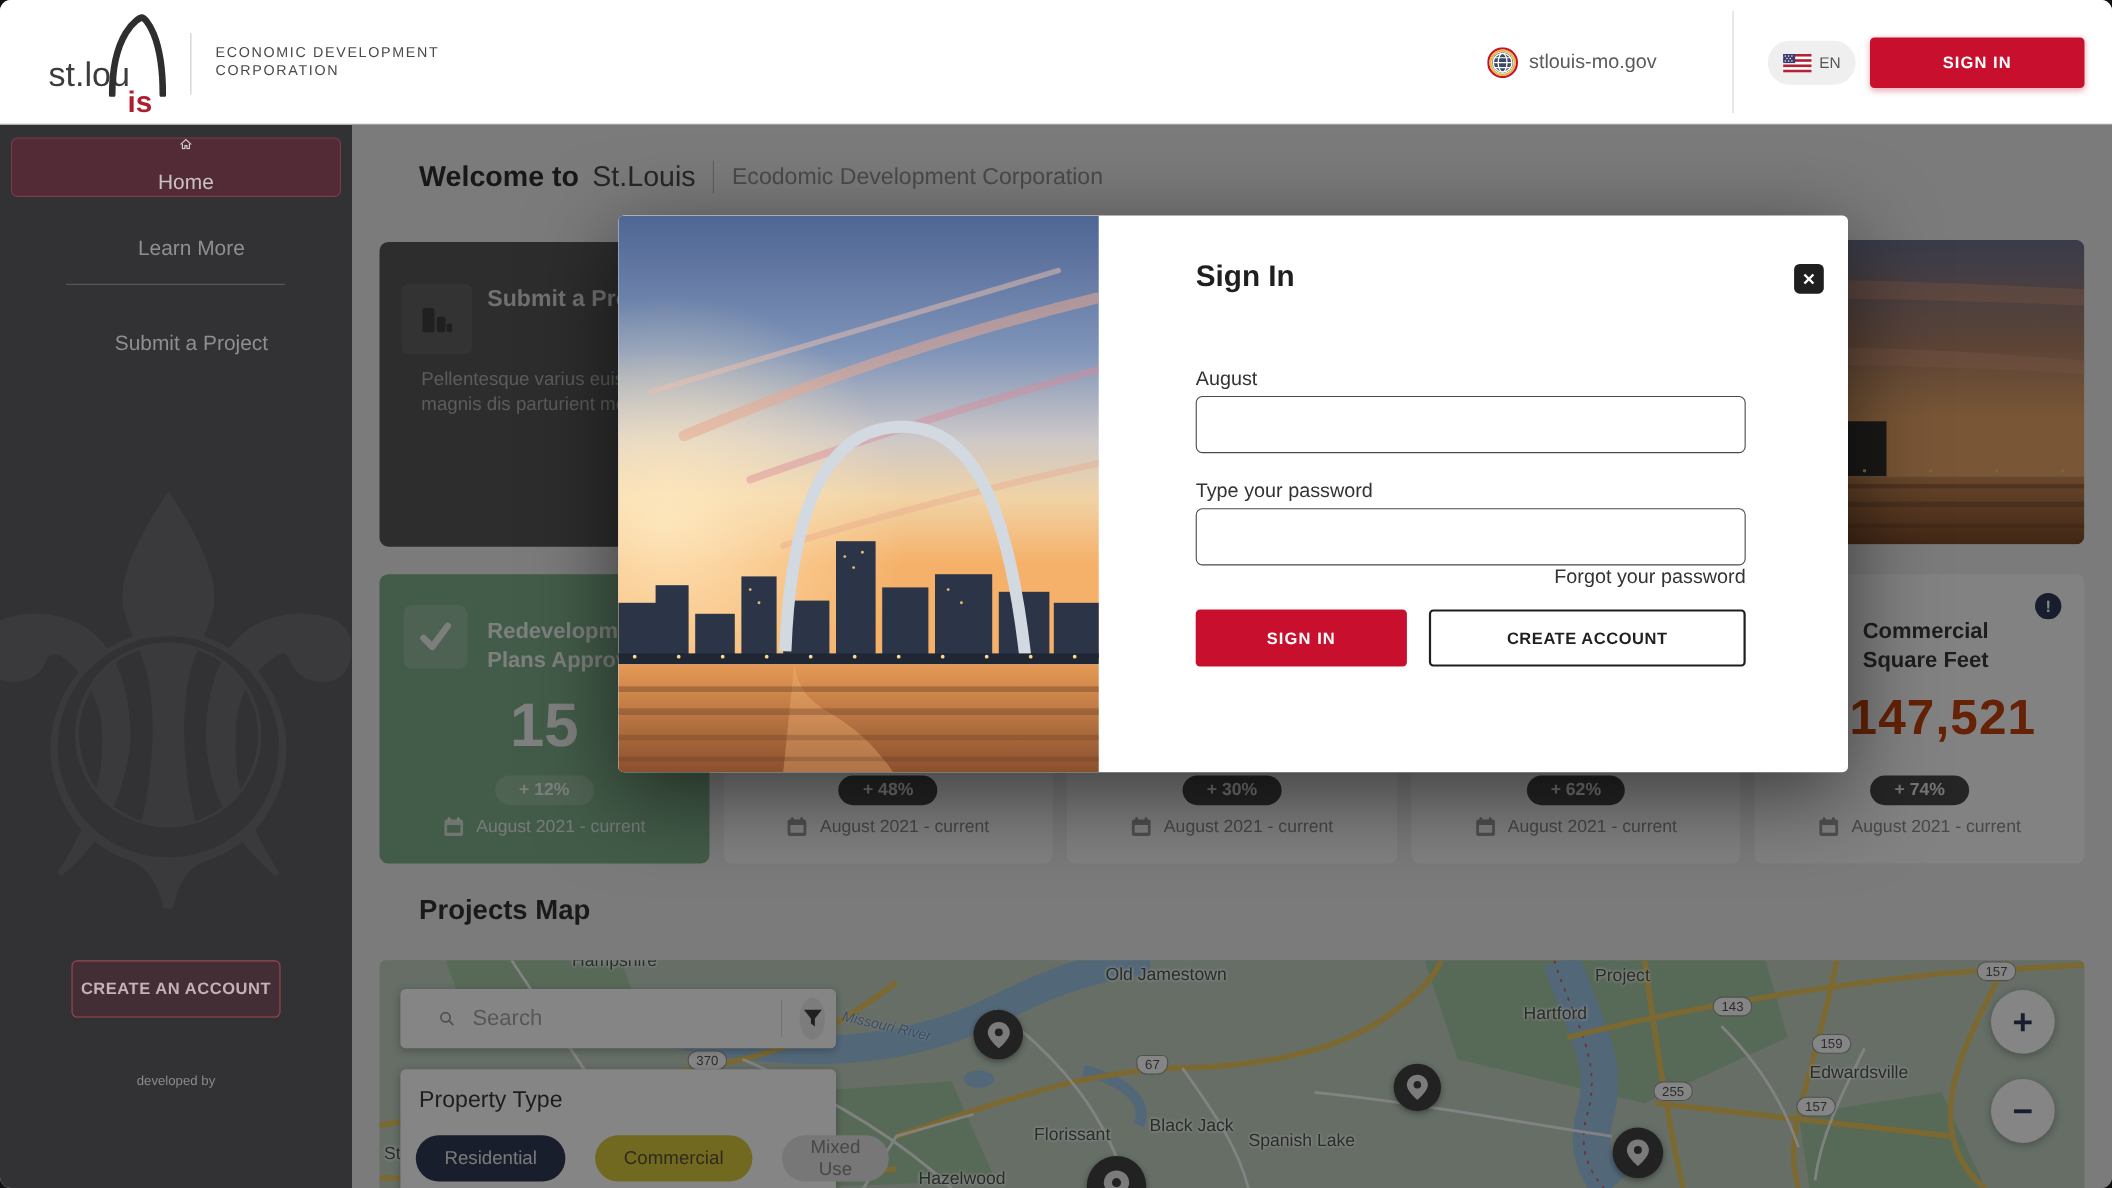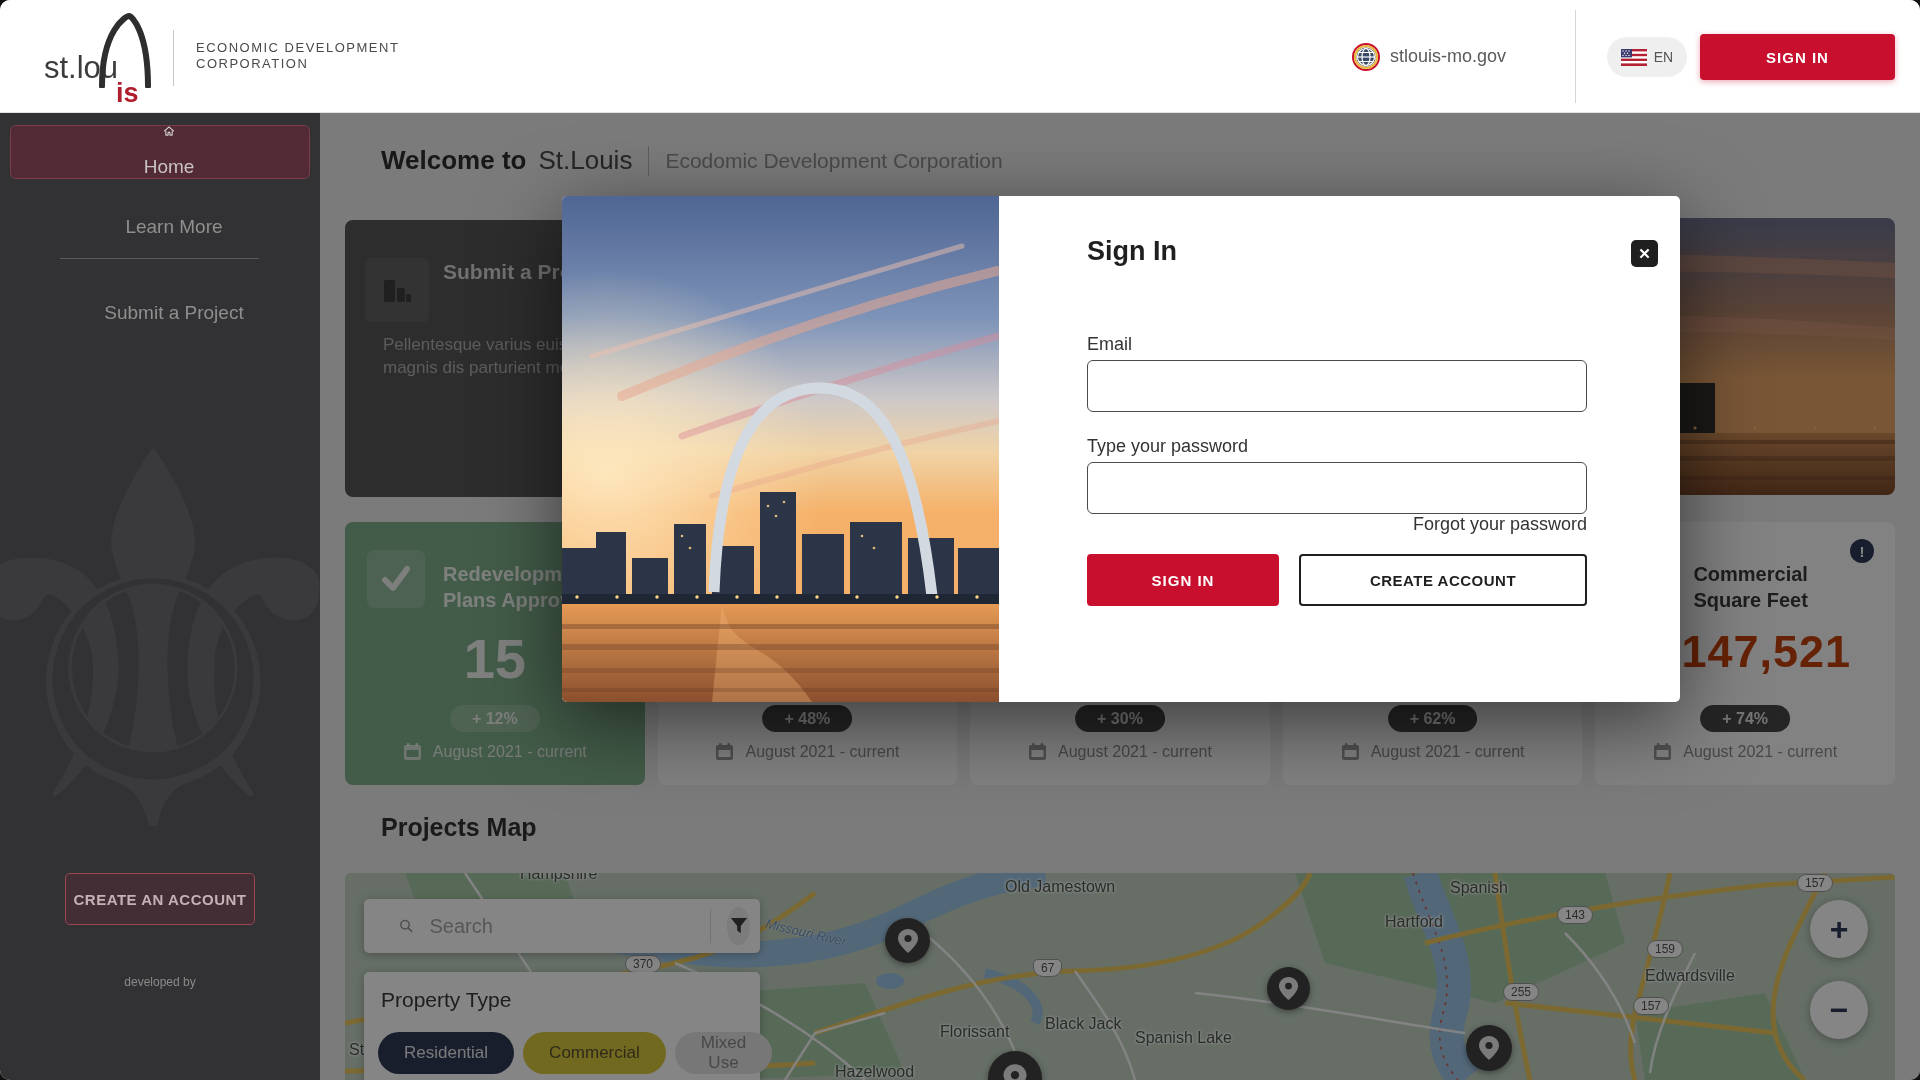--- a/index.html
+++ b/index.html
@@ -74,21 +74,21 @@
   .shield.us { border-radius:5px 5px 10px 10px; }
   .map-pin { position:absolute; border-radius:50%; background:#424242; display:flex; align-items:center; justify-content:center; box-shadow:0 2px 6px rgba(0,0,0,.4); }
   .zoom-btn { position:absolute; left:1465px; width:58px; height:58px; border-radius:50%; background:#fff; border:none; box-shadow:0 2px 8px rgba(0,0,0,.3); color:#2e3a59; font-size:32px; font-weight:bold; font-family:"Liberation Sans",sans-serif; cursor:pointer; line-height:1; }
   .search-bar { position:absolute; left:19px; top:26px; width:396px; height:54px; background:#fff; border-radius:5px; box-shadow:0 2px 8px rgba(0,0,0,.25); display:flex; align-items:center; padding:0 10px 0 35px; gap:16px; }
   .search-bar input { flex:1; border:none; outline:none; font-size:20px; color:#444; font-family:"Liberation Sans",sans-serif; background:transparent; }
   .search-bar input::placeholder { color:#a8a8a8; }
   .search-vdiv { width:1px; height:34px; background:#ddd; }
   .funnel-wrap { width:38px; height:38px; border-radius:50%; background:#ededed; display:flex; align-items:center; justify-content:center; cursor:pointer; }
   .prop-panel { position:absolute; left:19px; top:99px; width:396px; height:160px; background:#fff; border-radius:5px; box-shadow:0 2px 8px rgba(0,0,0,.25); }
   .prop-title { position:absolute; left:17px; top:16px; font-size:21px; color:#3a3a3a; }
-  .chip-row { position:absolute; left:14px; top:60px; display:flex; gap:9px; }
+  .chip-row { position:absolute; left:14px; top:60px; display:flex; gap:27px; }
   .chip { height:42px; border-radius:21px; display:flex; align-items:center; justify-content:center; font-size:17px; cursor:pointer; padding:0 26px; border:none; font-family:"Liberation Sans",sans-serif; }
   .chip-res { background:#2e3a55; color:#e8e8ec; }
   .chip-com { background:#d9c93f; color:#5a5233; }
   .chip-mix { background:#e4e4e4; color:#8a8a8a; }
 
   
   .overlay { position:absolute; left:320px; top:113px; right:0; bottom:0; background:rgba(0,0,0,.48); z-index:40; }
   .modal { position:absolute; left:562px; top:196px; width:1118px; height:506px; background:#fff; border-radius:5px; z-index:50; box-shadow:0 20px 80px rgba(0,0,0,.55); }
   .modal-photo { position:absolute; left:0; top:0; width:437px; height:506px; border-radius:5px 0 0 5px; overflow:hidden; }
   .modal-title { position:absolute; left:525px; top:40px; font-size:27px; font-weight:bold; color:#1f1f1f; }
@@ -366,21 +366,21 @@
           <path d="M120,0 C160,60 200,120 240,180"></path>
           <path d="M850,120 C950,130 1050,150 1120,160"></path>
           <path d="M1220,60 C1260,100 1280,140 1290,170"></path>
           <path d="M1350,80 C1330,120 1310,160 1305,200"></path>
           <path d="M440,207 L470,160 L540,140"></path>
         </g>
       </svg>
 
       <span class="map-label" style="left:175px; top:-8px;">Hampshire</span>
       <span class="map-label" style="left:660px; top:5px;">Old Jamestown</span>
-      <span class="map-label" style="left:1105px; top:6px;">Spanish</span>
+      <span class="map-label" style="left:1105px; top:6px;">Project</span>
       <span class="map-label" style="left:1040px; top:40px;">Hartford</span>
       <span class="map-label" style="left:1300px; top:94px;">Edwardsville</span>
       <span class="map-label" style="left:700px; top:142px;">Black Jack</span>
       <span class="map-label" style="left:790px; top:156px;">Spanish Lake</span>
       <span class="map-label" style="left:595px; top:150px;">Florissant</span>
       <span class="map-label" style="left:490px; top:190px;">Hazelwood</span>
       <span class="map-label" style="left:4px; top:168px;">St</span>
       <span class="river-label" style="left:420px; top:52px; transform:rotate(13deg);">Missouri River</span>
 
       <span class="shield" style="left:280px; top:82px;">370</span>
@@ -514,21 +514,21 @@
         <rect y="408" width="437" height="98" fill="url(#water1)"></rect>
         <path d="M160,408 C170,460 205,440 250,506 L150,506 Z" fill="#f3b879" opacity=".35"></path>
         <rect y="428" width="437" height="5" fill="#5a3220" opacity=".35"></rect>
         <rect y="448" width="437" height="6" fill="#5a3220" opacity=".3"></rect>
         <rect y="472" width="437" height="5" fill="#5a3220" opacity=".25"></rect>
         <rect y="492" width="437" height="4" fill="#5a3220" opacity=".25"></rect>
       </svg>
     </div>
     <div class="modal-title">Sign In</div>
     <div class="modal-close">✕</div>
-    <div class="field-label" style="top:138px;">Email</div>
+    <div class="field-label" style="top:138px;">August</div>
     <input class="field-input" style="top: 164px;" type="text">
     <div class="field-label" style="top:240px;">Type your password</div>
     <input class="field-input" style="top: 266px;" type="password">
     <div class="forgot">Forgot your password</div>
     <button class="modal-signin">SIGN IN</button>
     <button class="modal-create">CREATE ACCOUNT</button>
   </div>
 
 </div>
 

